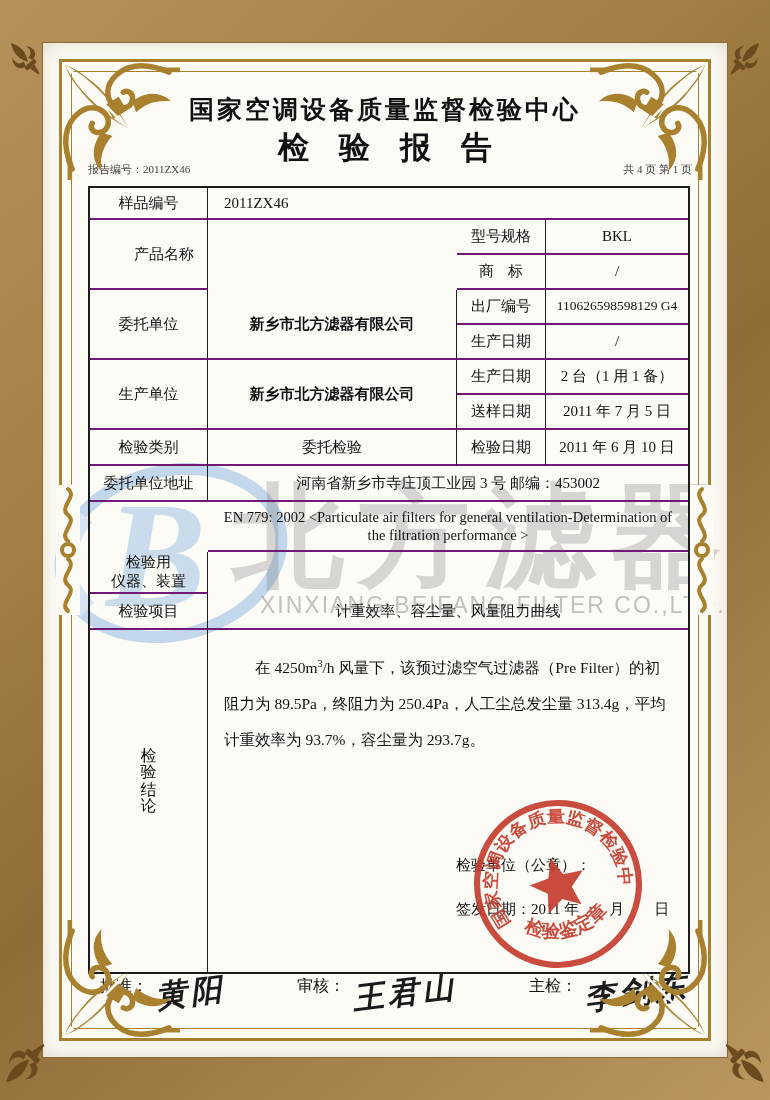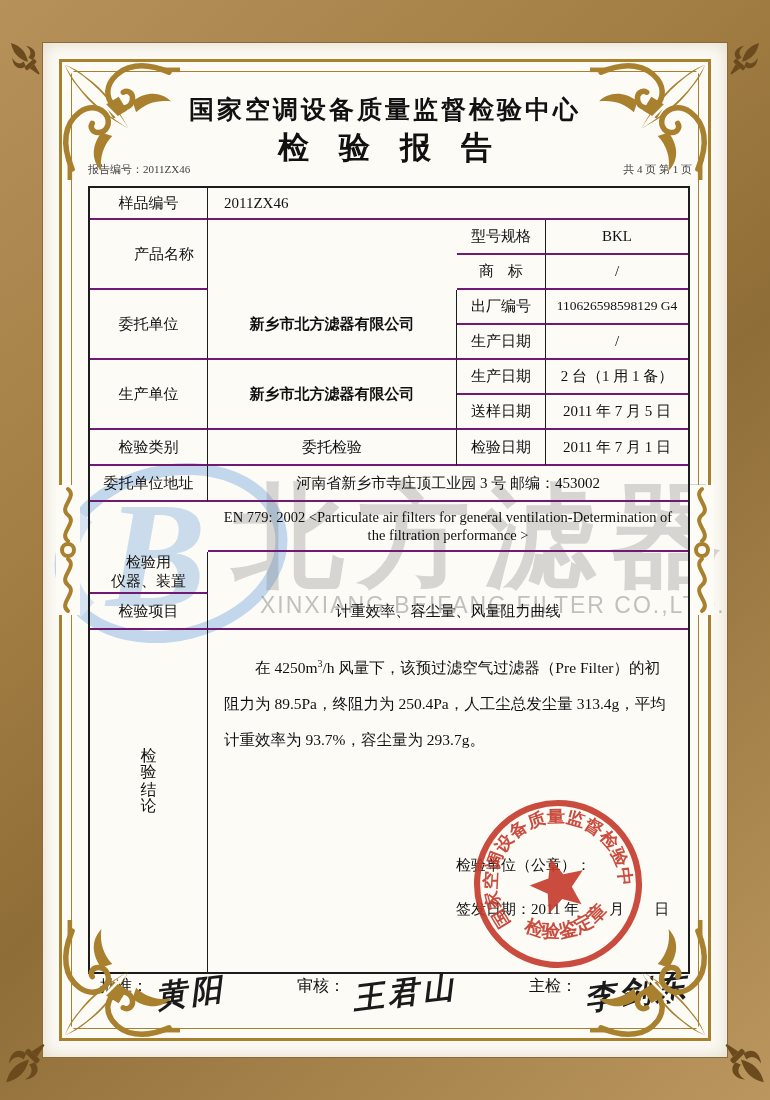--- a/index.html
+++ b/index.html
@@ -244,21 +244,21 @@
   <div class="cell mf-l">生产单位</div>
   <div class="cell mf-v">新乡市北方滤器有限公司</div>
   <div class="cell sq-l">生产日期</div>
   <div class="cell sq-v no-r">2 台（1 用 1 备）</div>
   <div class="cell sd-l">送样日期</div>
   <div class="cell sd-v no-r">2011 年 7 月 5 日</div>
 
   <div class="cell it-l">检验类别</div>
   <div class="cell it-v">委托检验</div>
   <div class="cell id-l">检验日期</div>
-  <div class="cell id-v no-r">2011 年 7 月 1 日</div>
+  <div class="cell id-v no-r">2011 年 6 月 10 日</div>
 
   <div class="cell ad-l">委托单位地址</div>
   <div class="cell ad-v no-r">河南省新乡市寺庄顶工业园 3 号 邮编：453002</div>
 
   <div class="cell bs-v no-r">EN 779: 2002 &lt;Particulate air filters for general ventilation-Determination of the filtration performance &gt;</div>
 
   <div class="cell in-l">
     <span>检验用</span>
     <span>仪器、装置</span>
   </div>

